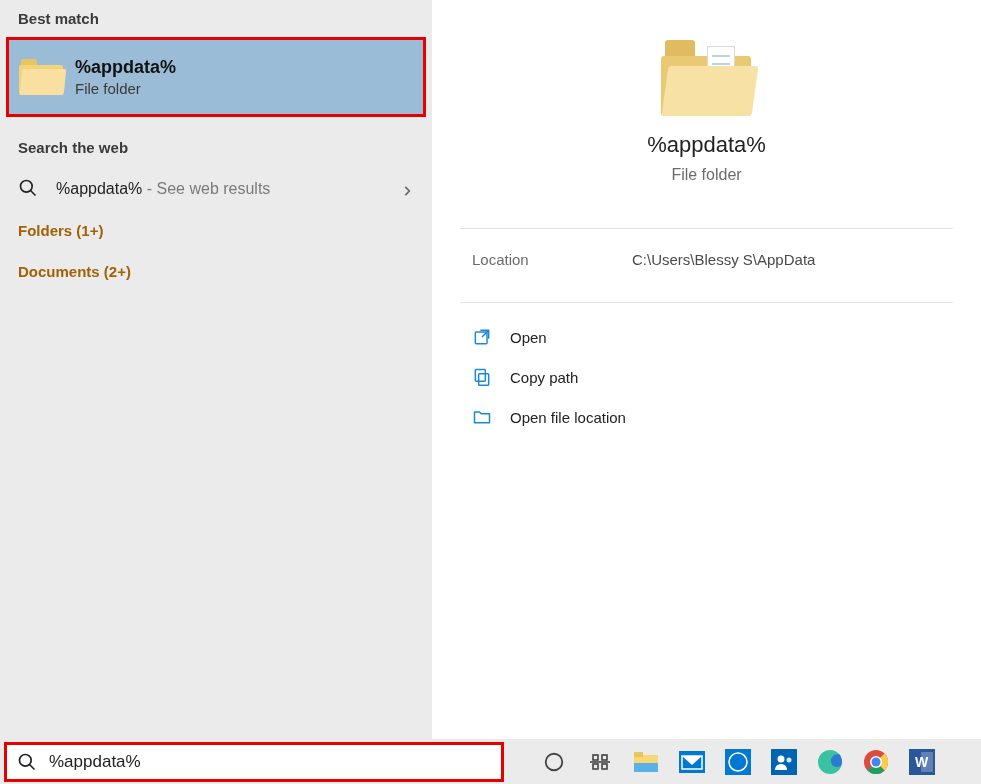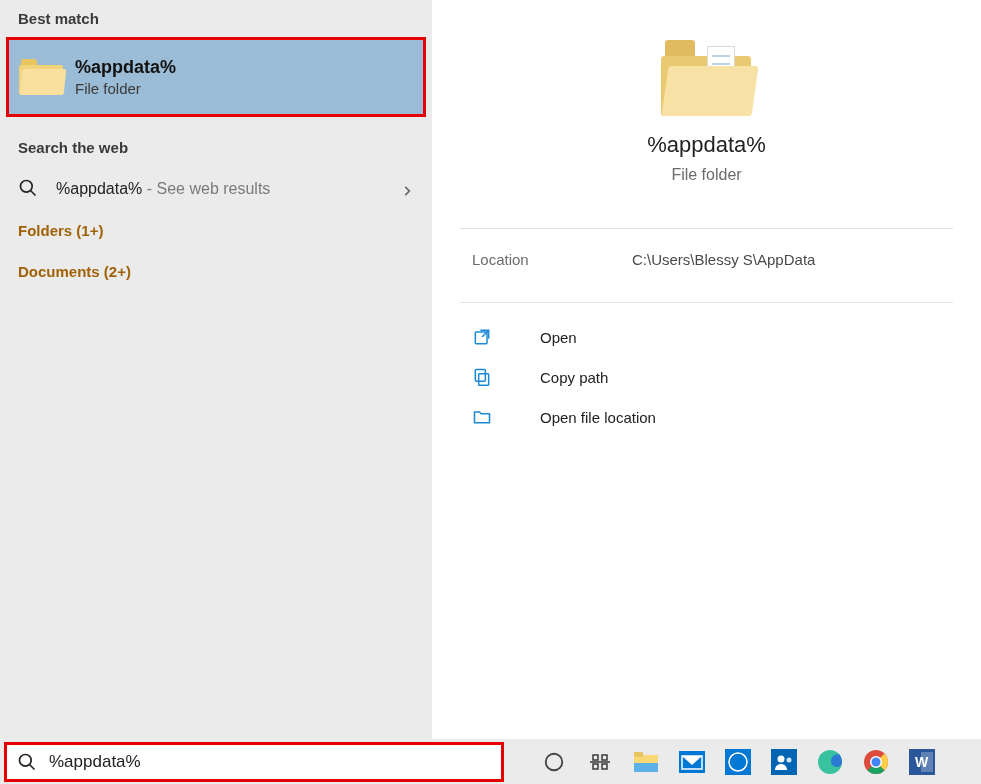--- a/index.html
+++ b/index.html
@@ -48,21 +48,21 @@
   .r-subtitle{ font-size: 16px; color: #6b6b6b; margin-top: 8px; }
 
   .divider { height: 1px; background: #e3e3e3; margin: 22px 28px 0 28px; }
 
   .loc-row { display: flex; padding: 22px 0 12px 40px; font-size: 15px; gap: 20px; }
   .loc-label { color: #6b6b6b; width: 140px; }
   .loc-link  { color: #4a4a4a; cursor: pointer; }
 
   .action { display: flex; align-items: center; padding: 10px 0 10px 40px; cursor: pointer; }
   .action .aico { width: 20px; height: 20px; margin-right: 18px; }
-  .action .alabel { font-size: 15px; color: #222; margin-left: 30px; }
+  .action .alabel { font-size: 15px; color: #222; }
 
   
   .taskbar { position: absolute; bottom: 0; left: 0; right: 0; height: 45px; background: #ebebeb; display: flex; align-items: center; }
   .search-box { display:flex; align-items:center; width: 500px; height: 40px; margin: 2px 4px; border: 3px solid #e60000; background: #fff; padding: 0 10px; }
   .search-box svg { flex-shrink:0; }
   .search-box input { border:none; outline:none; font-size: 17px; margin-left: 12px; width: 100%; font-family: inherit; color:#222; }
   .ticons { display:flex; align-items:center; gap: 10px; margin-left: 28px; }
   .tico { width: 36px; height: 36px; display:flex; align-items:center; justify-content:center; border-radius: 2px; }
 
   svg { display:block; }

